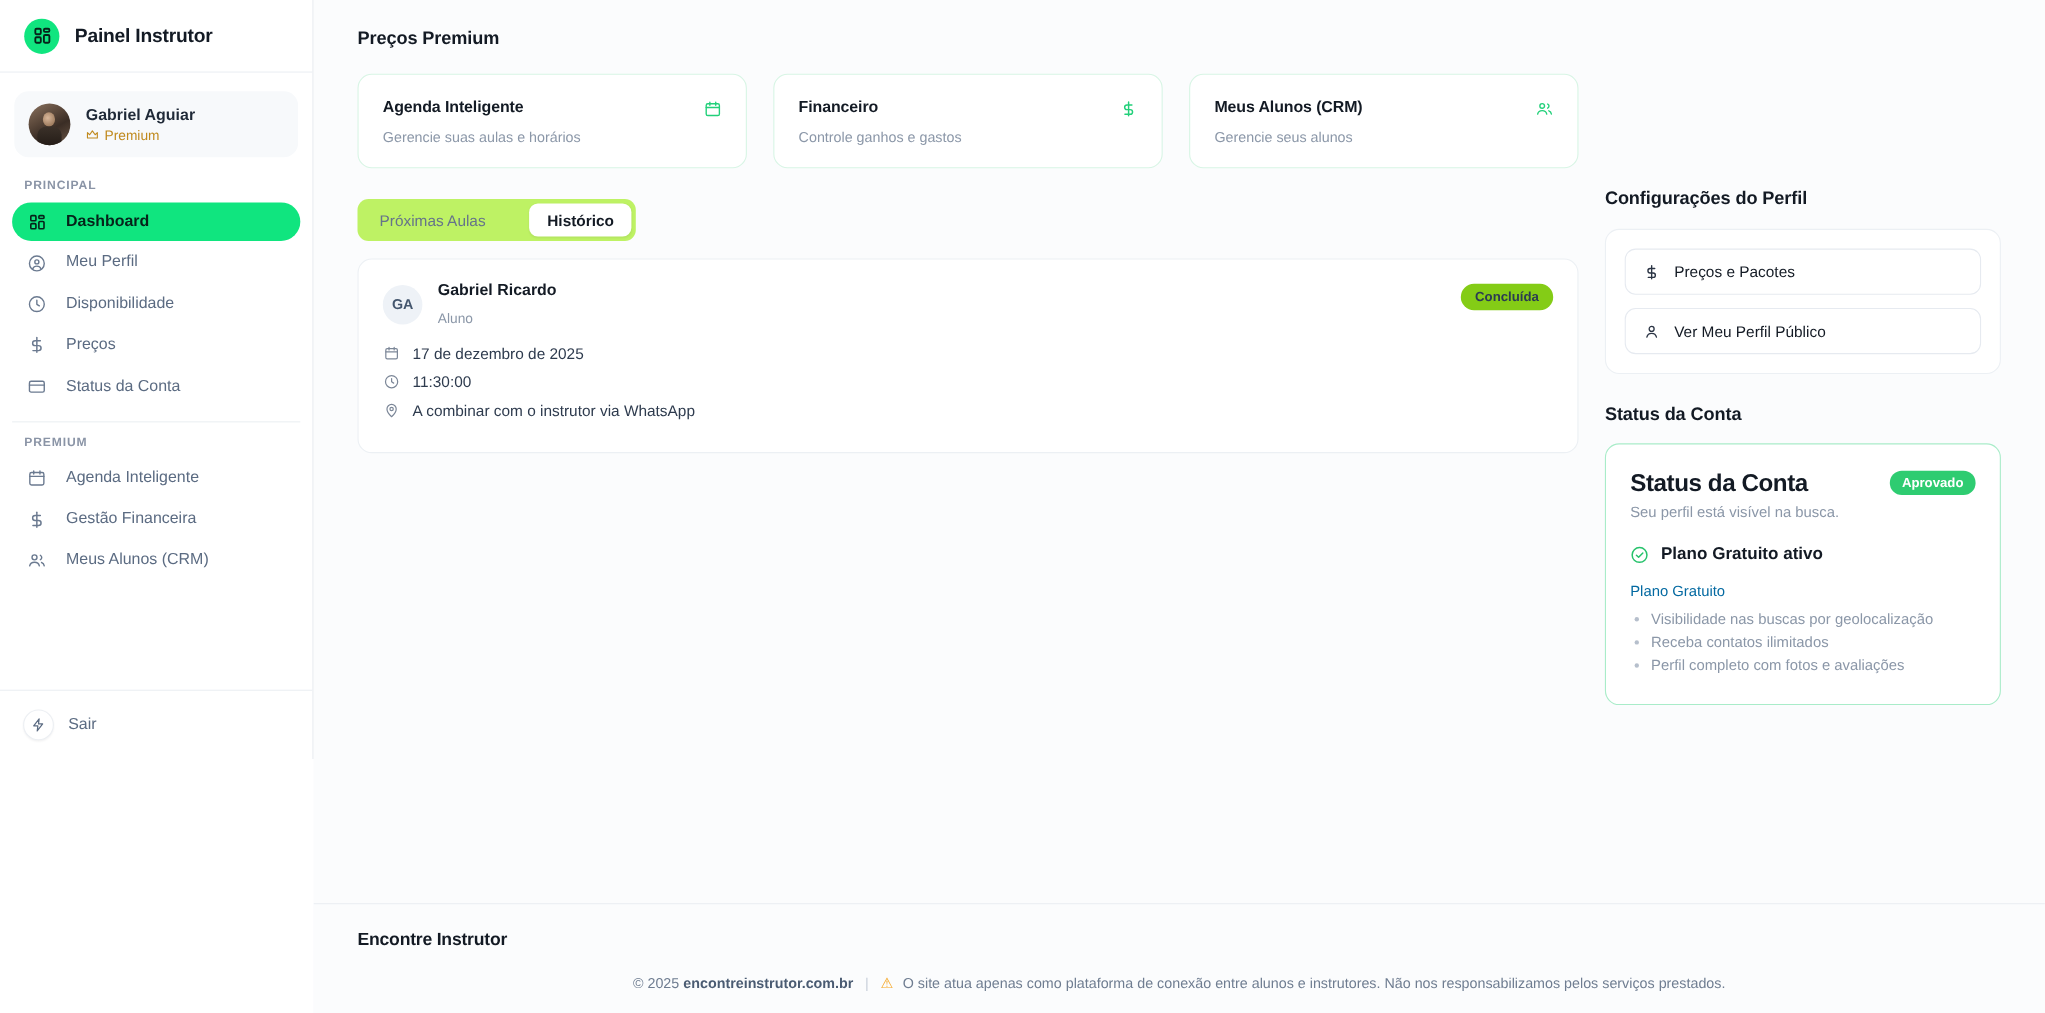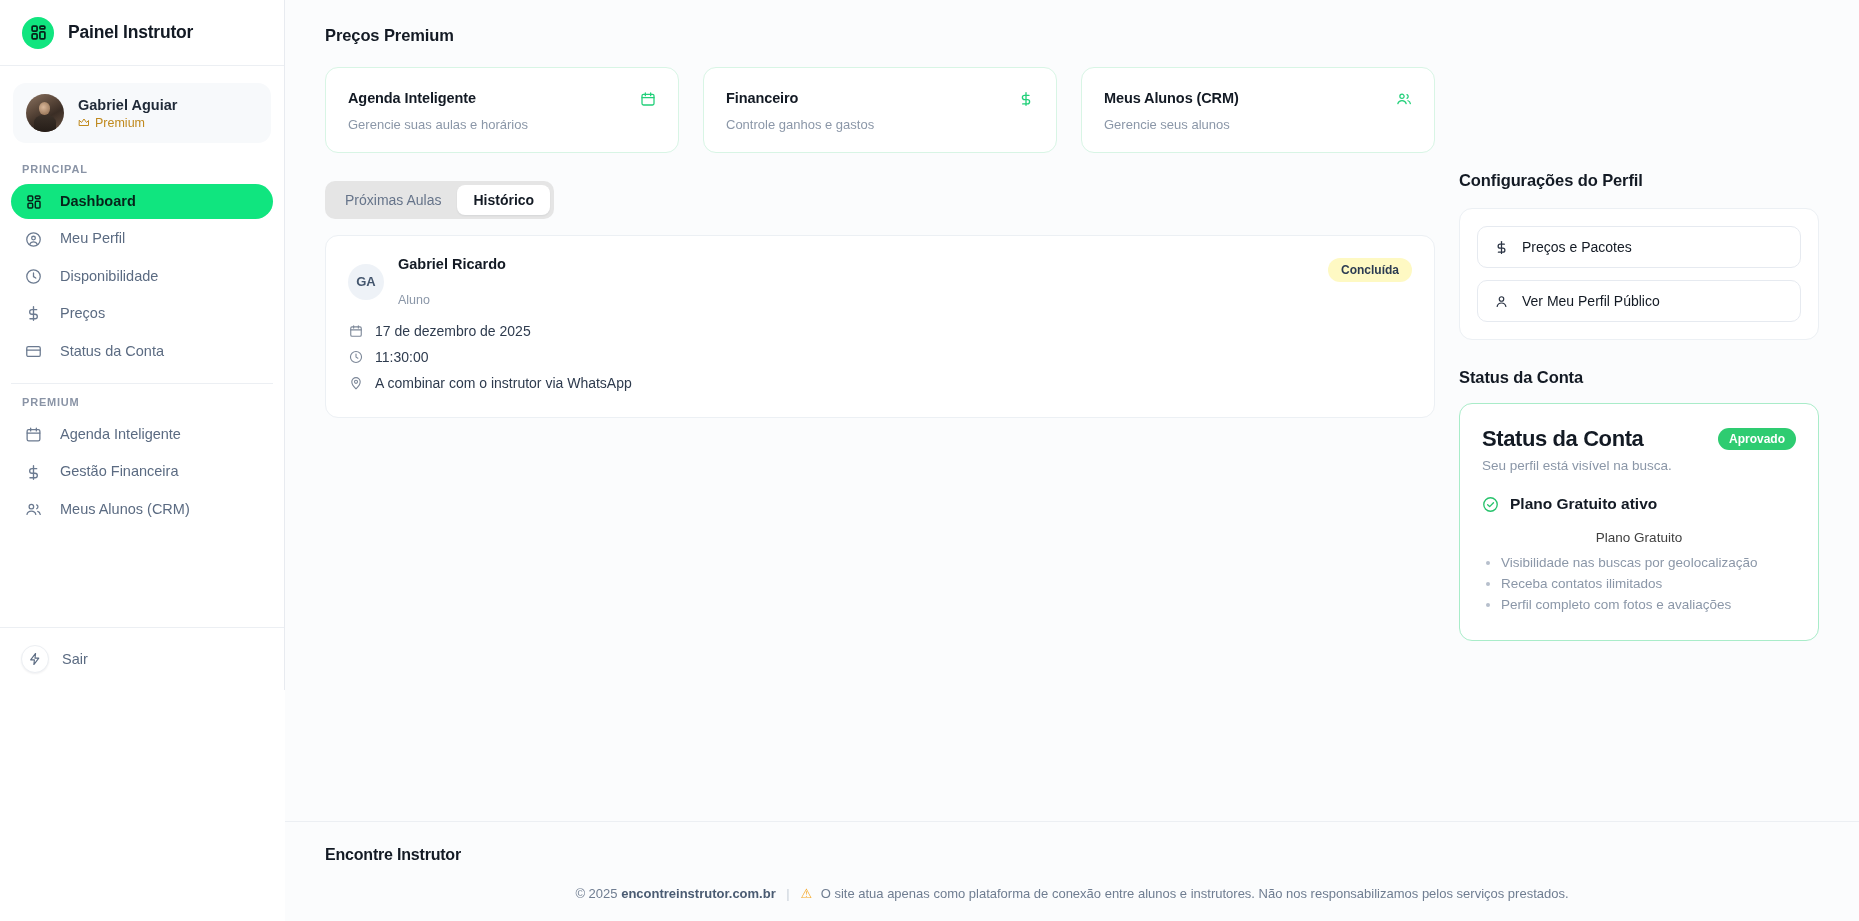--- a/index.html
+++ b/index.html
@@ -136,45 +136,45 @@
     padding: 22px 22px 20px 22px;
     min-height: 85px;
     cursor: pointer;
   }
   .pc-top { display: flex; align-items: flex-start; justify-content: space-between; gap: 10px; }
   .pc-title { font-size: 14.5px; font-weight: 600; color: #131a24; letter-spacing: -0.1px; }
   .pc-icon { color: #22d07a; width:17px; height:17px; display:flex; align-items:center; justify-content:center; flex:0 0 17px; }
   .pc-sub { font-size: 13px; color: #8b97a8; margin-top: 10px; }
 
   .tabs {
-    display: inline-flex; background: #e5e5e5; border-radius: 10px;
-    padding: 4px; margin: 28px 0 16px 0;
+    display: inline-flex; background: #bef264; border-radius: 10px;
+    padding: 4px; margin: 28px 0 16px 0; gap: 24px;
   }
   .tab {
     font-size: 14px; color: #66748a; padding: 7px 16px; border-radius: 8px;
     cursor: pointer; border: none; background: none; font-family: inherit;
   }
   .tab.active { background: #ffffff; color: #131a24; font-weight: 600; box-shadow: 0 1px 2px rgba(16,24,40,.07); }
 
   .lesson-card {
     background: #ffffff; border: 1px solid #ecf0f4; border-radius: 13px;
     padding: 20px 22px 26px 22px; min-height: 177px;
     position: relative;
   }
   .lesson-head { display: flex; align-items: center; gap: 14px; }
   .lesson-avatar {
     width: 36px; height: 36px; border-radius: 50%; background: #eef2f7;
     display: flex; align-items: center; justify-content: center;
     font-size: 13px; font-weight: 600; color: #44566e; flex: 0 0 36px;
   }
   .lesson-name { font-size: 14.5px; font-weight: 700; color: #131a24; line-height: 1.2; }
-  .lesson-role { font-size: 12.5px; color: #8b97a8; margin-top: 20px; }
+  .lesson-role { font-size: 12.5px; color: #8b97a8; margin-top: 10px; }
   .lesson-badge {
     position: absolute; right: 22px; top: 22px;
-    background: #fef9c3; color: #2b3b52; font-size: 12px; font-weight: 600;
+    background: #84cc16; color: #2b3b52; font-size: 12px; font-weight: 600;
     border-radius: 13px; padding: 5px 13px;
   }
   .lesson-meta { margin-top: 16px; display: flex; flex-direction: column; gap: 10px; }
   .lesson-row { display: flex; align-items: center; gap: 12px; font-size: 14px; color: #2e3b4e; }
   .lesson-row .mico { width: 15px; height: 15px; flex: 0 0 15px; color: #7c8798; display:flex; align-items:center; justify-content:center; }
 
   
   .right-col { display: flex; flex-direction: column; }
   .panel {
     background: #ffffff; border: 1px solid #ecf0f4; border-radius: 13px;
@@ -195,21 +195,21 @@
   .status-head { display: flex; align-items: center; justify-content: space-between; gap: 10px; }
   .status-title { font-size: 22px; font-weight: 700; color: #131a24; letter-spacing: -0.4px; }
   .status-pill {
     background: #2ecc71; color: #ffffff; font-size: 12px; font-weight: 700;
     border-radius: 12px; padding: 4px 11px; white-space: nowrap; text-align: right;
   }
   .status-sub { font-size: 13.5px; color: #8b97a8; margin-top: 6px; }
   .status-plan { display: flex; align-items: center; gap: 11px; margin-top: 22px; }
   .status-plan-txt { font-size: 15.5px; font-weight: 600; color: #131a24; }
   .check-ico { width: 17px; height: 17px; flex:0 0 17px; color:#26c26b; display:flex; }
-  .plan-name { font-size: 13.5px; color: #404040; margin-top: 17px; text-align: center; }
+  .plan-name { font-size: 13.5px; color: #0369a1; margin-top: 17px; }
   .plan-list { margin: 8px 0 0 19px; padding: 0; }
   .plan-list li { font-size: 13.5px; color: #8b97a8; line-height: 1.55; }
   .plan-list li::marker { color: #b6bfcc; }
 
   
   .footer {
     border-top: 1px solid #eceff3;
     background: #fbfcfd;
     padding: 24px 40px 20px 40px;
     margin-top: auto;

